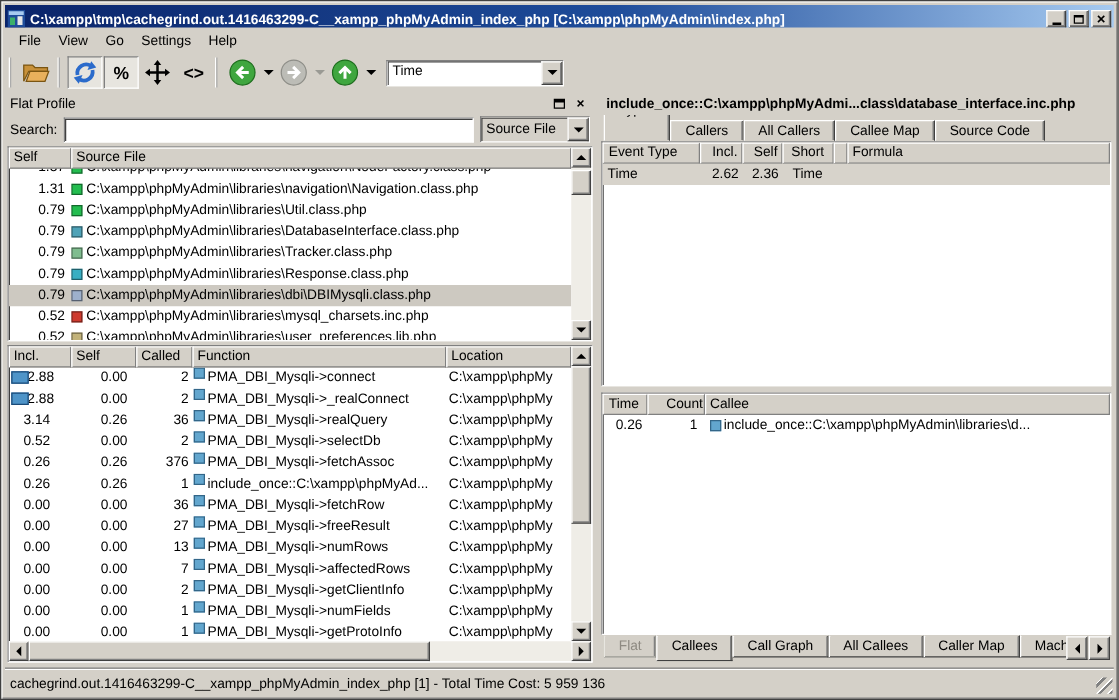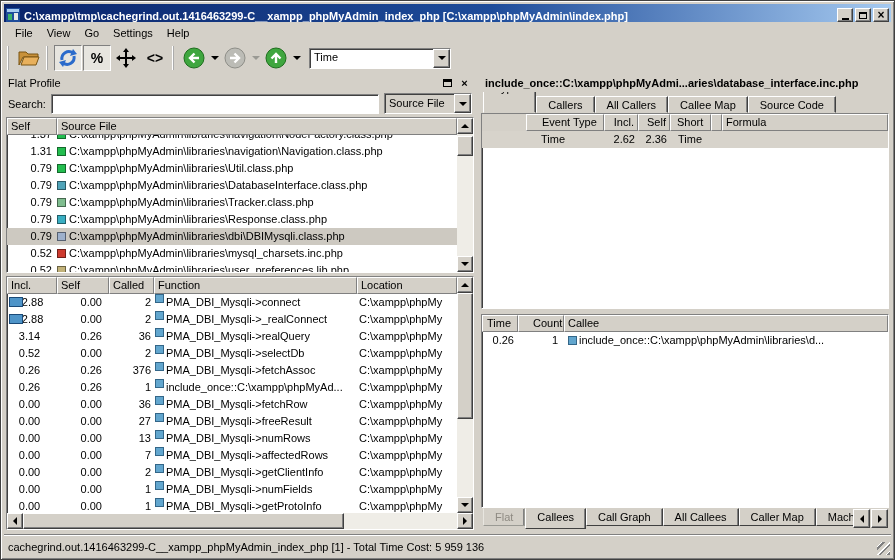--- a/index.html
+++ b/index.html
@@ -144,21 +144,21 @@
   .tabs-top { height:21px; flex:0 0 21px; display:flex; align-items:flex-end; padding-left:2px; overflow:hidden; }
   .tab {
     flex:0 0 auto; height:18px; line-height:17px; padding:0 11px; background:#D4D0C8;
     border:1px solid; border-color:#fff #404040 #D4D0C8 #fff; box-shadow: inset -1px 0 0 #808080;
     white-space:nowrap; cursor:default;
   }
   .tabs-top .tab.active { height:35px; line-height:19px; font-weight:normal; border-bottom-color:#D4D0C8; }
   .tabs-top .tab:not(.active) { height:17px; }
 
   .types-panel { height:196px; flex:0 0 196px; display:flex; flex-direction:column; }
-  .c-event { width:78px; flex:0 0 78px; padding-left:15px;margin-left:44px; }
+  .c-event { width:78px; flex:0 0 78px; padding-left:4px; }
   .c-tincl { width:34px; flex:0 0 34px; text-align:right; padding-right:3px; }
   .c-tself { width:32px; flex:0 0 32px; text-align:right; padding-right:3px; }
   .c-tshort { width:41px; flex:0 0 41px; padding-left:8px; }
   .c-tgap { width:11px; flex:0 0 11px; }
   .c-tformula { flex:1; padding-left:4px; overflow:hidden; }
   .types-row { display:flex; height:17px; line-height:17px; background:#D7D3CB; }
 
   .hsplitter { height:5px; flex:0 0 5px; }
 
   .callees-wrap { flex:1; display:flex; flex-direction:column; min-height:0; }
@@ -568,21 +568,21 @@
           <span class="sb-btn h">
               <span class="tri t-right"></span>
             </span>
         </div>
       </div>
     </div>
 
     <div class="vsplitter"></div>
 
     <div class="rightpane">
-      <div class="rp-header">include_once::C:\xampp\phpMyAdmi...aries\database_interface.inc.php</div>
+      <div class="rp-header">include_once::C:\xampp\phpMyAdmi...class\database_interface.inc.php</div>
 
       <div class="tabs-top">
 
       <span class="tab active">Types</span>
           <span class="tab">Callers</span>
           <span class="tab">All Callers</span>
           <span class="tab">Callee Map</span>
           <span class="tab">Source Code</span>
         </div>
 

